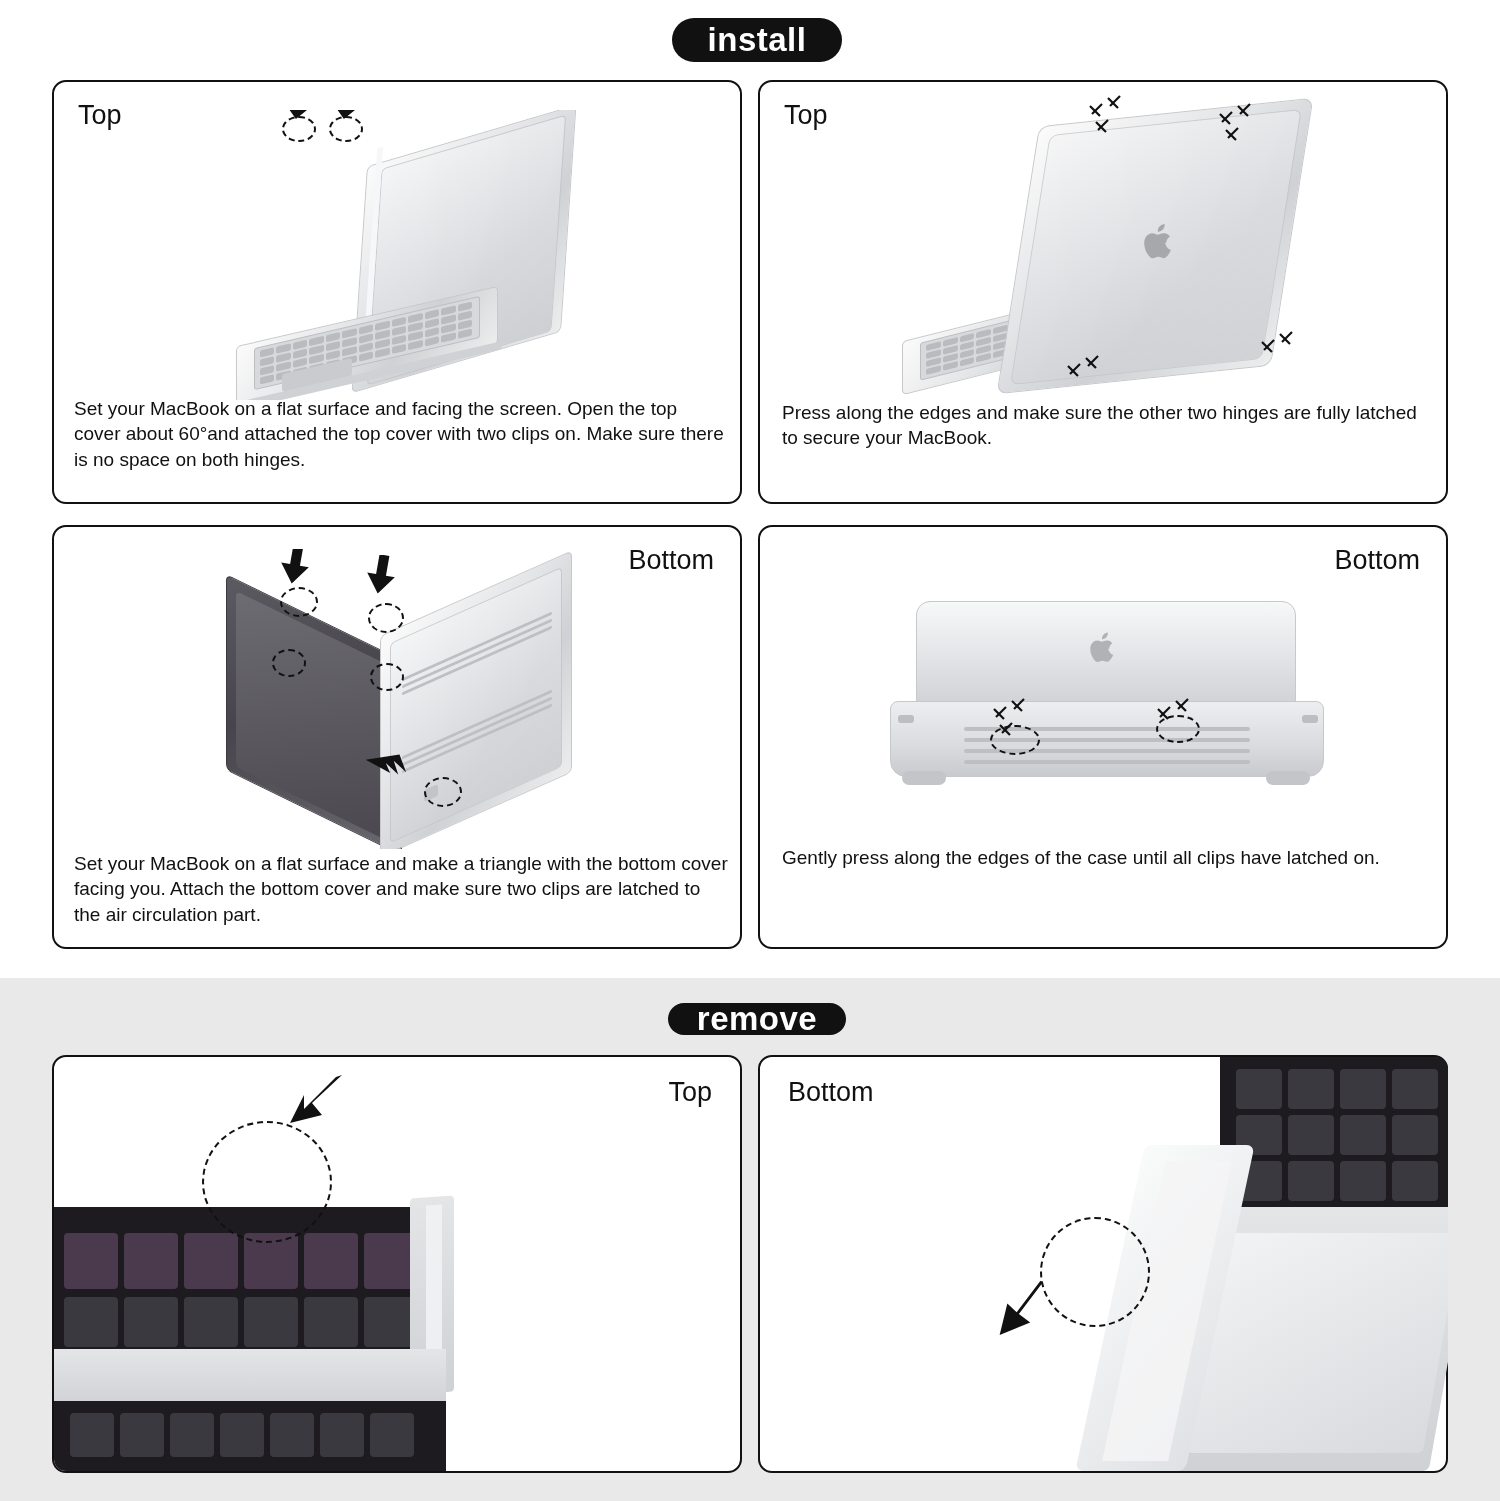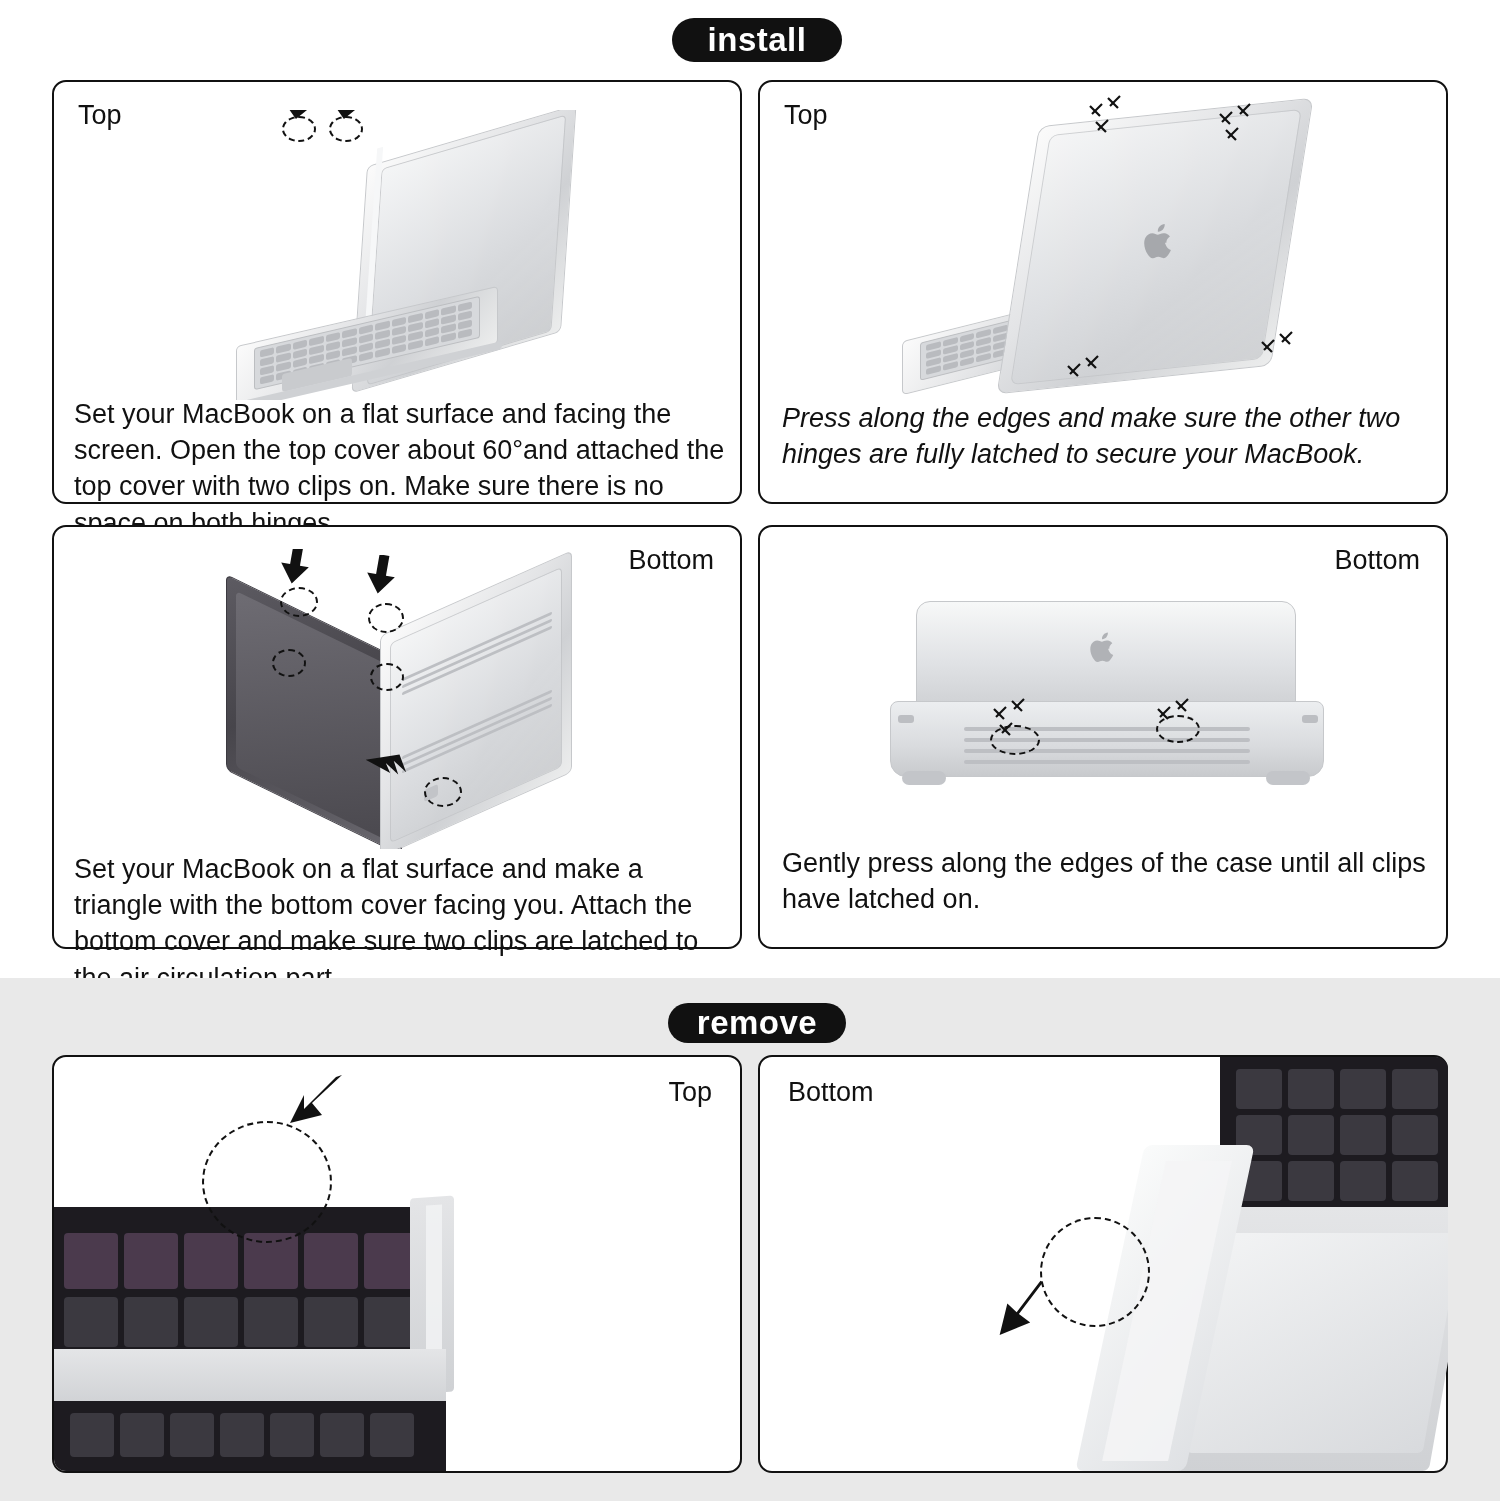--- a/index.html
+++ b/index.html
@@ -39,39 +39,39 @@
     justify-content: center;
     letter-spacing: 0.5px;
   }
   .pill-install {
     left: 672px; top: 18px;
     width: 170px; height: 44px;
     font-size: 33px;
   }
   .pill-remove {
     left: 668px; top: 1003px;
-    width: 178px; height: 40px;
+    width: 178px; height: 32px;
     font-size: 33px;
   }
 
   .card {
     position: absolute;
     border: 2px solid #111111;
     border-radius: 14px;
     background: #ffffff;
   }
   .card-label {
     position: absolute;
     font-size: 27px;
     color: #111;
     white-space: nowrap;
   }
   .card-text {
     position: absolute;
-    font-size: 27px;
+    font-size: 19px;
     line-height: 1.34;
     color: #111;
   }
 
   
   #card-install-top    { left: 52px;  top: 80px;  width: 690px; height: 424px; }
   #card-install-top2   { left: 758px; top: 80px;  width: 690px; height: 424px; }
   #card-install-bottom { left: 52px;  top: 525px; width: 690px; height: 424px; }
   #card-install-bottom2{ left: 758px; top: 525px; width: 690px; height: 424px; }
 
@@ -336,21 +336,21 @@
         <svg class="spark" style="left:178px; top:256px;" width="56" height="50" viewBox="0 0 56 50">
           <g stroke="#111" stroke-width="2.2" fill="none">
             <path d="M10 16 L20 26"></path>
               <path d="M22 14 L12 24"></path>
             <path d="M28 8 L38 18"></path>
               <path d="M40 6 L30 16"></path>
           </g>
         </svg>
       </div>
 
-      <div class="card-text" style="left:22px; top:318px; width:646px;font-style:italic;">Press along the edges and make sure the other two hinges are fully latched to secure your MacBook.</div>
+      <div class="card-text" style="left:22px; top:318px; width:646px;">Press along the edges and make sure the other two hinges are fully latched to secure your MacBook.</div>
     </div>
 
     <div class="card" id="card-install-bottom">
       <div class="card-label" style="right:26px; top:18px;">Bottom</div>
 
       <div class="art" style="left:130px; top:22px; width:480px; height:300px;">
 
         <div class="dark-shell" style="left:42px; top:68px; width:176px; height:196px; transform: skewY(26deg); border-radius:6px;"></div>
         <div style="position:absolute; left:52px; top:80px; width:156px; height:176px; background:linear-gradient(150deg,#6e6c73,#4a484e); transform: skewY(26deg); border-radius:5px;"></div>
 

